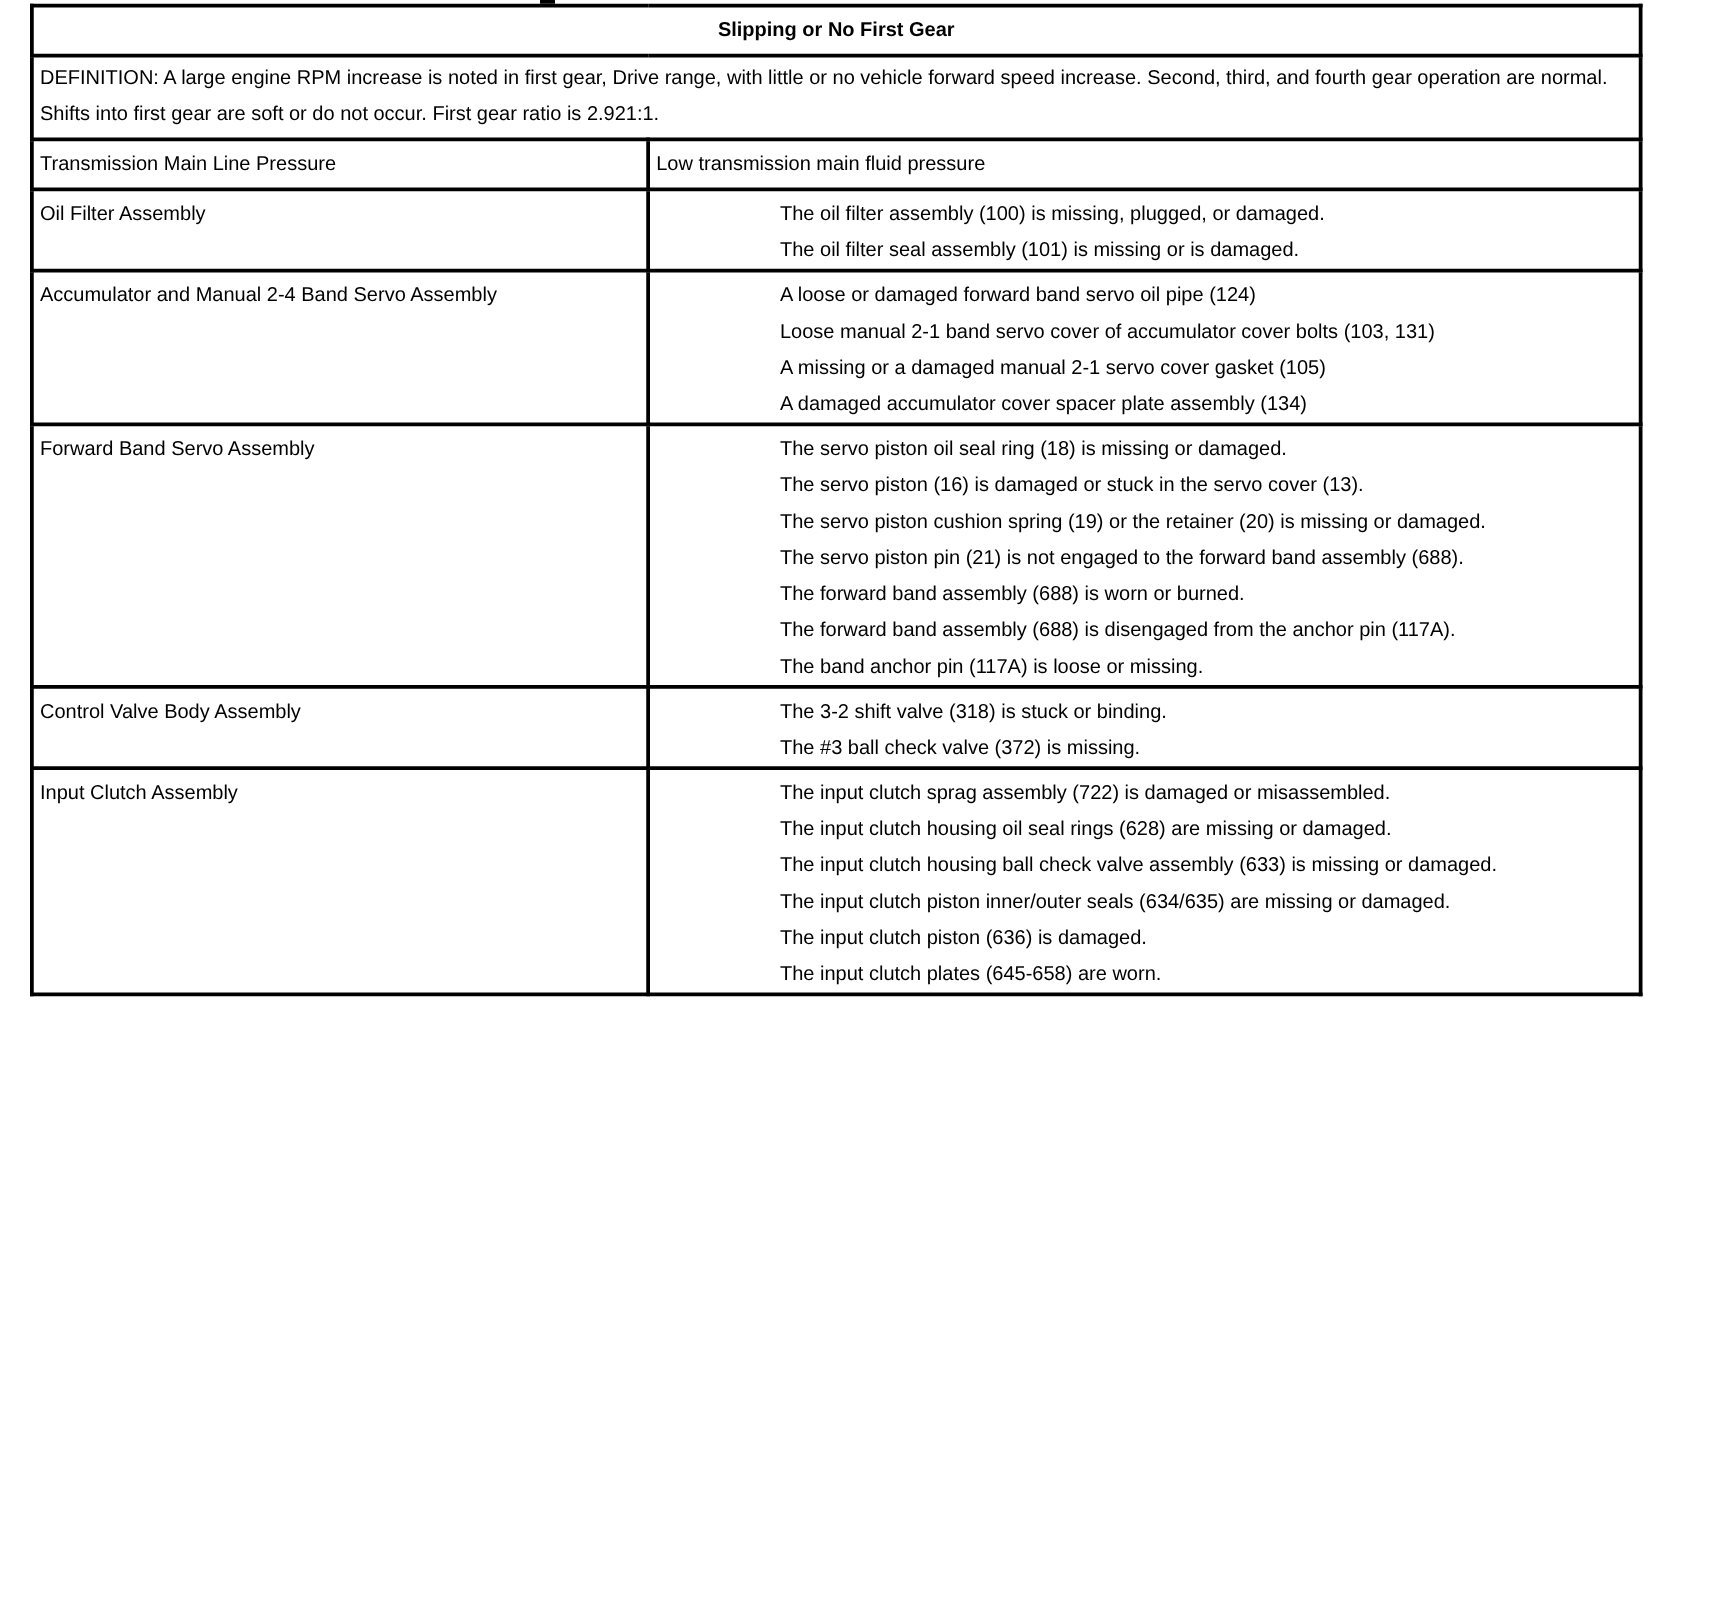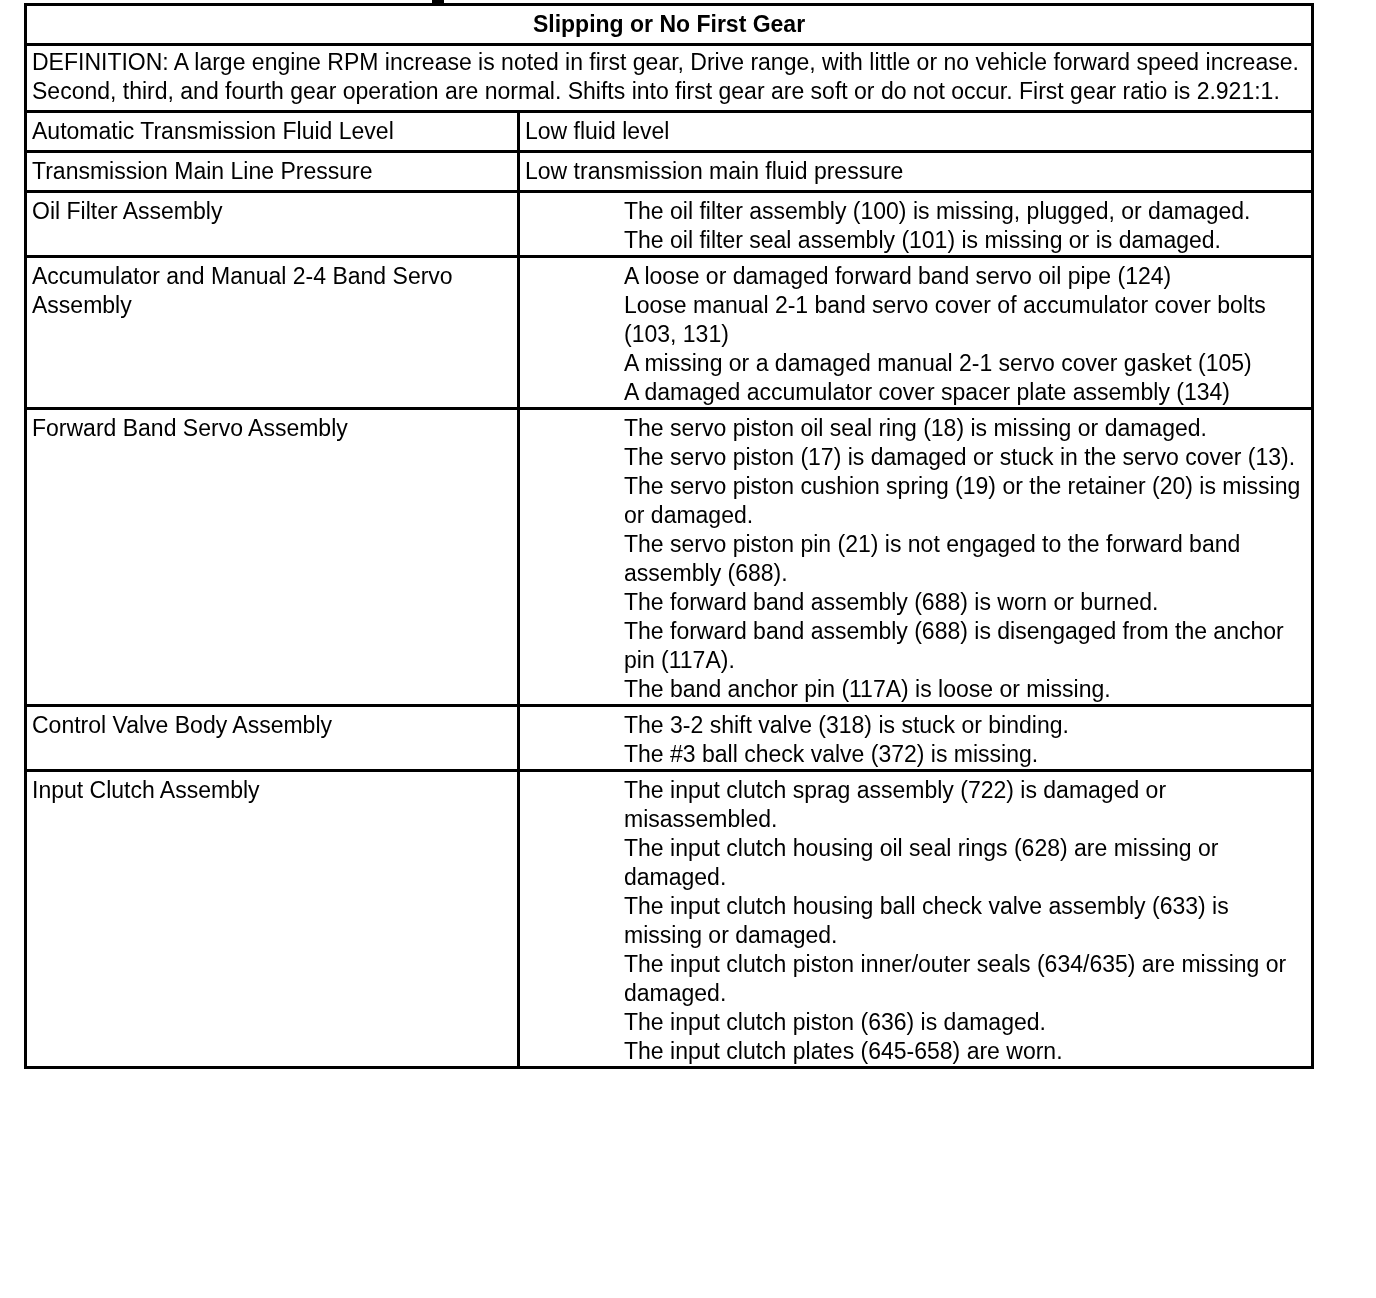--- a/index.html
+++ b/index.html
@@ -28,21 +28,21 @@
       left: 24px;
       top: 3px;
       width: 1287px;
       border-collapse: collapse;
       table-layout: fixed;
     }
     table.diag td, table.diag th {
       border: 3px solid #000;
       padding: 0;
       vertical-align: top;
-      font-size: 23px;
+      font-size: 16px;
       line-height: 29px;
       font-weight: normal;
       text-align: left;
     }
     col.c1 { width: 493px; }
     col.c2 { width: 794px; }
     .title-cell {
       text-align: center !important;
       font-weight: bold !important;
       height: 37px;
@@ -83,26 +83,20 @@
       <col class="c2">
     </colgroup>
   <tbody>
       <tr>
     <td colspan="2" class="title-cell">Slipping or No First Gear</td>
   </tr>
   <tr>
     <td colspan="2" class="def-cell">DEFINITION: A large engine RPM increase is noted in first gear, Drive range, with little or no vehicle forward speed increase. Second, third, and fourth gear operation are normal. Shifts into first gear are soft or do not occur. First gear ratio is 2.921:1.</td>
   </tr>
 
-  <tr class="r-single">
-    <td class="check-cell">Automatic Transmission Fluid Level</td>
-    <td class="cause-cell">
-      <span class="cause-line">Low fluid level</span>
-    </td>
-  </tr>
 
   <tr class="r-single">
     <td class="check-cell">Transmission Main Line Pressure</td>
     <td class="cause-cell">
       <span class="cause-line">Low transmission main fluid pressure</span>
     </td>
   </tr>
 
   <tr>
     <td class="check-cell">Oil Filter Assembly</td>
@@ -119,21 +113,21 @@
       <span class="cause-line">Loose manual 2-1 band servo cover of accumulator cover bolts (103, 131)</span>
       <span class="cause-line">A missing or a damaged manual 2-1 servo cover gasket (105)</span>
       <span class="cause-line">A damaged accumulator cover spacer plate assembly (134)</span>
     </td>
   </tr>
 
   <tr>
     <td class="check-cell">Forward Band Servo Assembly</td>
     <td class="cause-cell indented">
       <span class="cause-line">The servo piston oil seal ring (18) is missing or damaged.</span>
-      <span class="cause-line">The servo piston (17) is damaged or stuck in the servo cover (13).</span>
+      <span class="cause-line">The servo piston (16) is damaged or stuck in the servo cover (13).</span>
       <span class="cause-line">The servo piston cushion spring (19) or the retainer (20) is missing or damaged.</span>
       <span class="cause-line">The servo piston pin (21) is not engaged to the forward band assembly (688).</span>
       <span class="cause-line">The forward band assembly (688) is worn or burned.</span>
       <span class="cause-line">The forward band assembly (688) is disengaged from the anchor pin (117A).</span>
       <span class="cause-line">The band anchor pin (117A) is loose or missing.</span>
     </td>
   </tr>
 
   <tr>
     <td class="check-cell">Control Valve Body Assembly</td>

